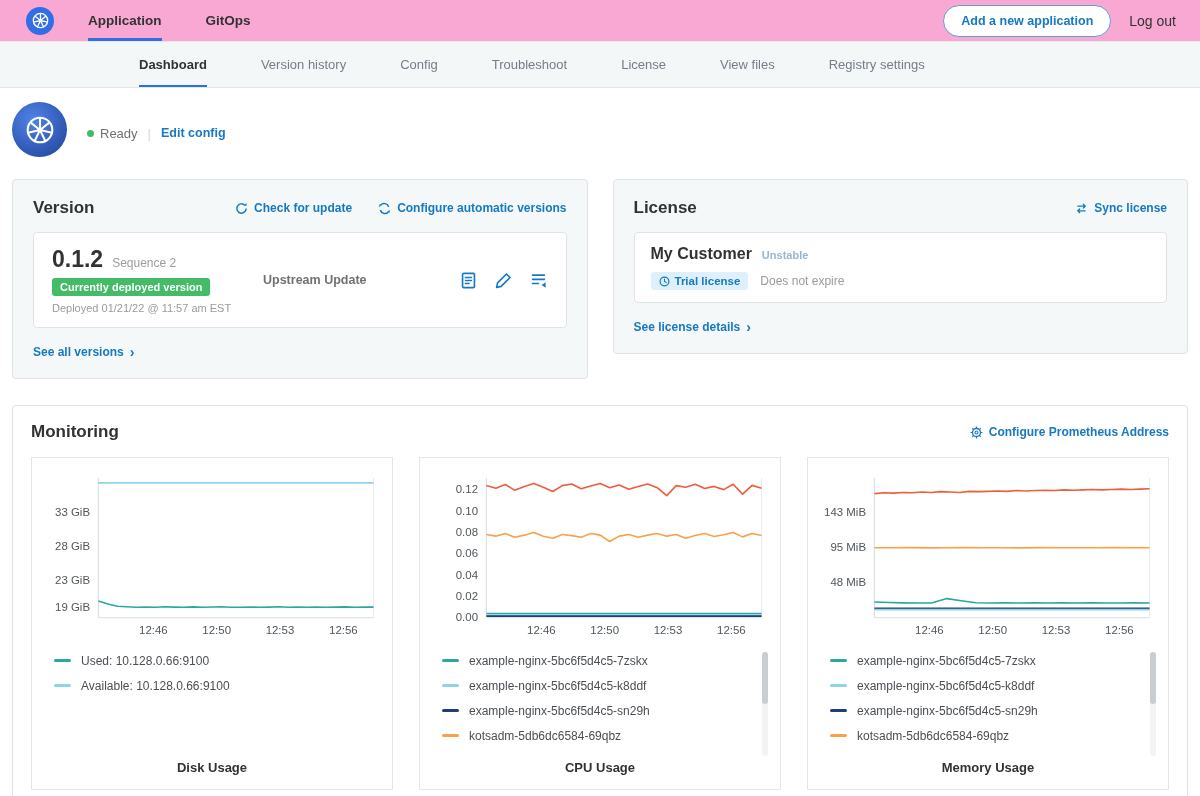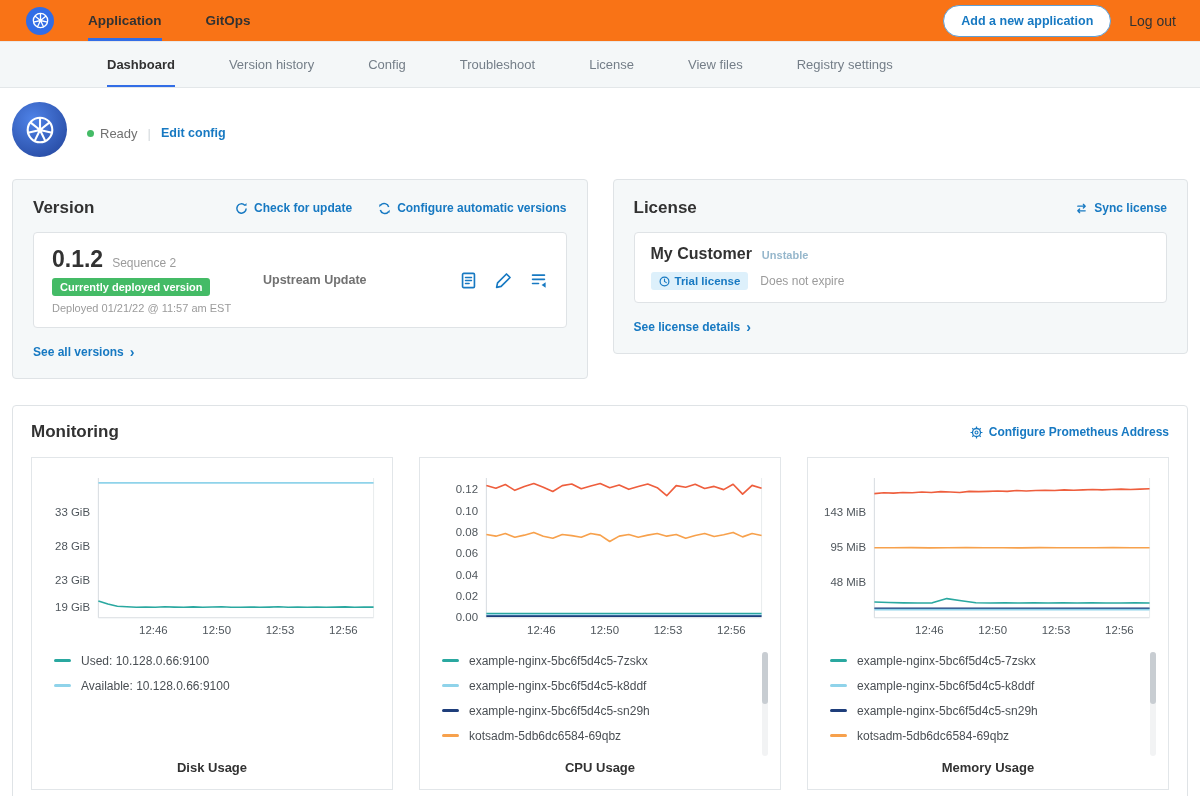--- a/index.html
+++ b/index.html
@@ -1,30 +1,30 @@
 <!DOCTYPE html>
 <html><head>
 <meta charset="utf-8">
 <style>
   * { margin:0; padding:0; box-sizing:border-box; }
   html,body { width:1200px; height:796px; background:#fff; overflow:hidden;
     font-family:"Liberation Sans", sans-serif; color:#323232; }
 
   
-  .topnav { height:42px; border-bottom:1px solid #e8e8e8; display:flex; align-items:center; padding:0 24px 0 26px; background:#f97316; }
+  .topnav { height:42px; border-bottom:1px solid #e8e8e8; display:flex; align-items:center; padding:0 24px 0 26px; background:#f9a8d4; }
   .nav-logo { width:28px; height:28px; border-radius:50%; background:#326de6; display:flex; align-items:center; justify-content:center; margin-right:34px; flex:0 0 auto; }
   .topnav-tabs { display:flex; height:100%; }
   .topnav-tab { display:flex; align-items:center; margin-right:44px; font-size:13.5px; font-weight:bold; color:#323232; border-bottom:3px solid transparent; padding-top:3px; cursor:pointer; }
   .topnav-tab.active { border-bottom-color:#326de6; }
   .topnav-right { margin-left:auto; display:flex; align-items:center; gap:18px; }
   .add-app-btn { background:#fff; border:1px solid #5f9fd4; color:#1779c2; font-weight:bold; font-size:12.5px; padding:8px 17px; border-radius:17px; cursor:pointer; font-family:inherit; }
   .logout { font-size:14px; color:#323232; cursor:pointer; }
 
   
-  .subnav { height:46px; background:#f4f7f8; border-bottom:1px solid #e3e7e9; display:flex; align-items:center; padding-left:80px; }
+  .subnav { height:46px; background:#f4f7f8; border-bottom:1px solid #e3e7e9; display:flex; align-items:center; padding-left:112px; }
   .subnav-tab { margin:0 27px; font-size:13px; color:#747e88; height:100%; display:flex; align-items:center; border-bottom:2px solid transparent; padding-top:2px; cursor:pointer; white-space:nowrap; }
   .subnav-tab.active { color:#323232; font-weight:bold; border-bottom-color:#326de6; }
 
   
   .app-header { display:flex; align-items:center; padding:14px 24px 16px 12px; }
   .app-icon { width:55px; height:55px; border-radius:50%; background:radial-gradient(circle at 38% 32%, #4f83e8, #2d53ad 72%, #24459a); display:flex; align-items:center; justify-content:center; margin-right:20px; flex:0 0 auto; }
   .app-title { font-size:29px; font-weight:bold; line-height:1.1; }
   .app-status-row { display:flex; align-items:center; margin-top:7px; font-size:13px; }
   .status-dot { width:7px; height:7px; border-radius:50%; background:#44bb66; margin-right:6px; }
   .status-text { color:#717171; }

